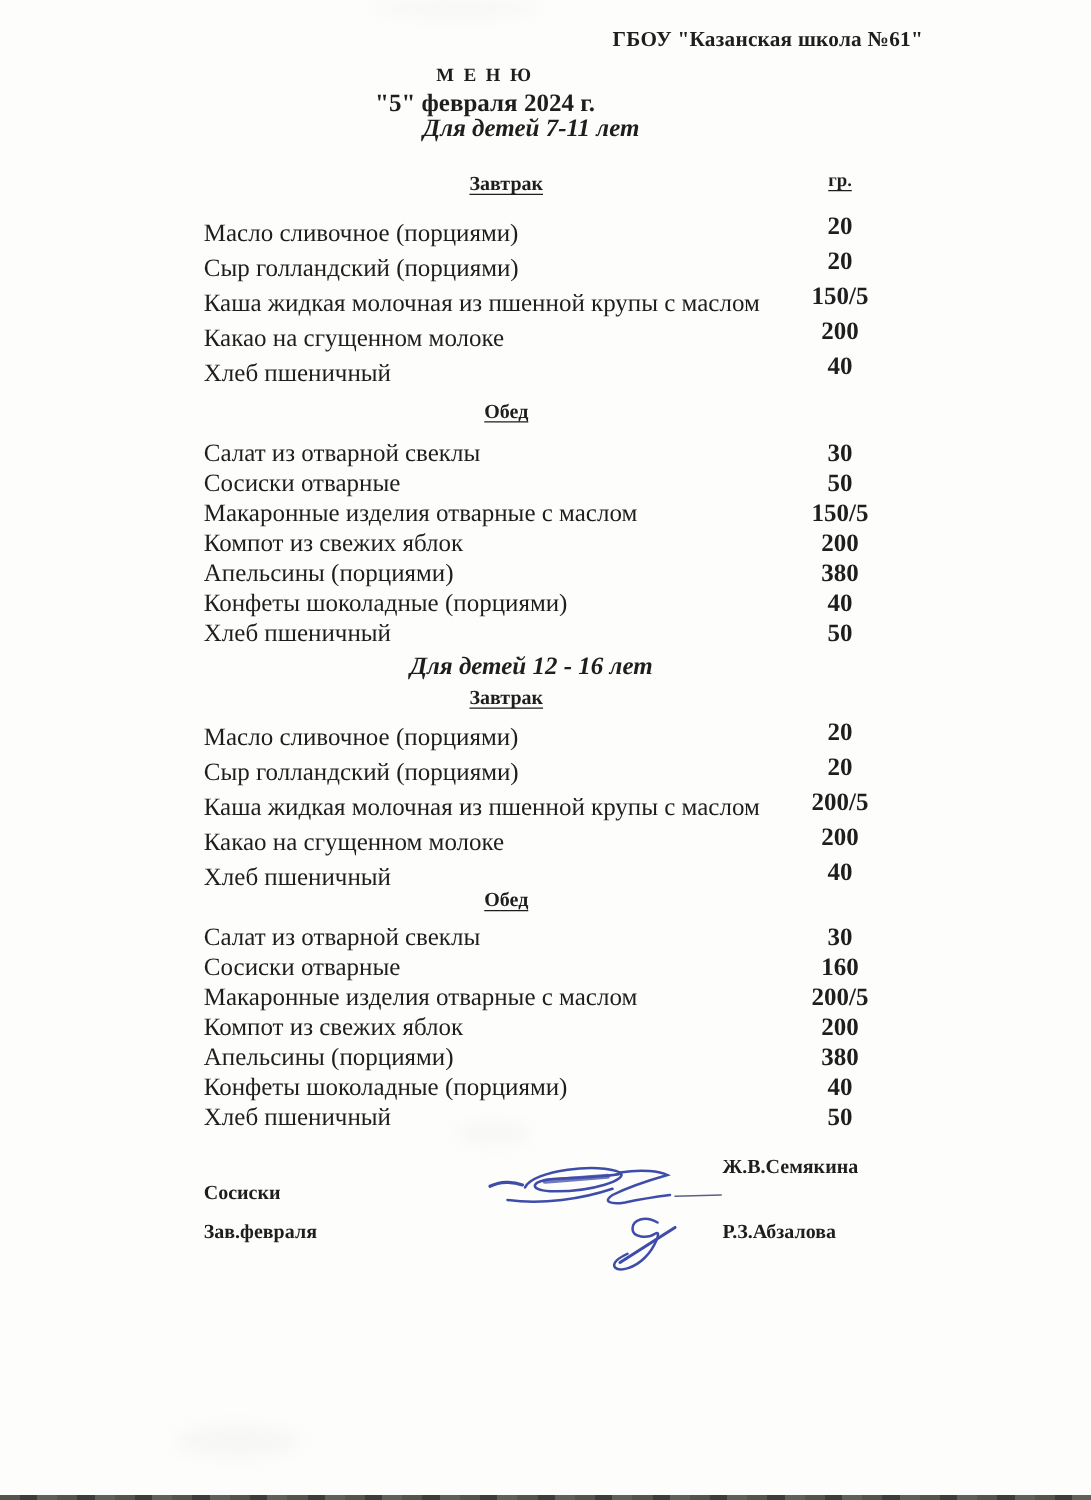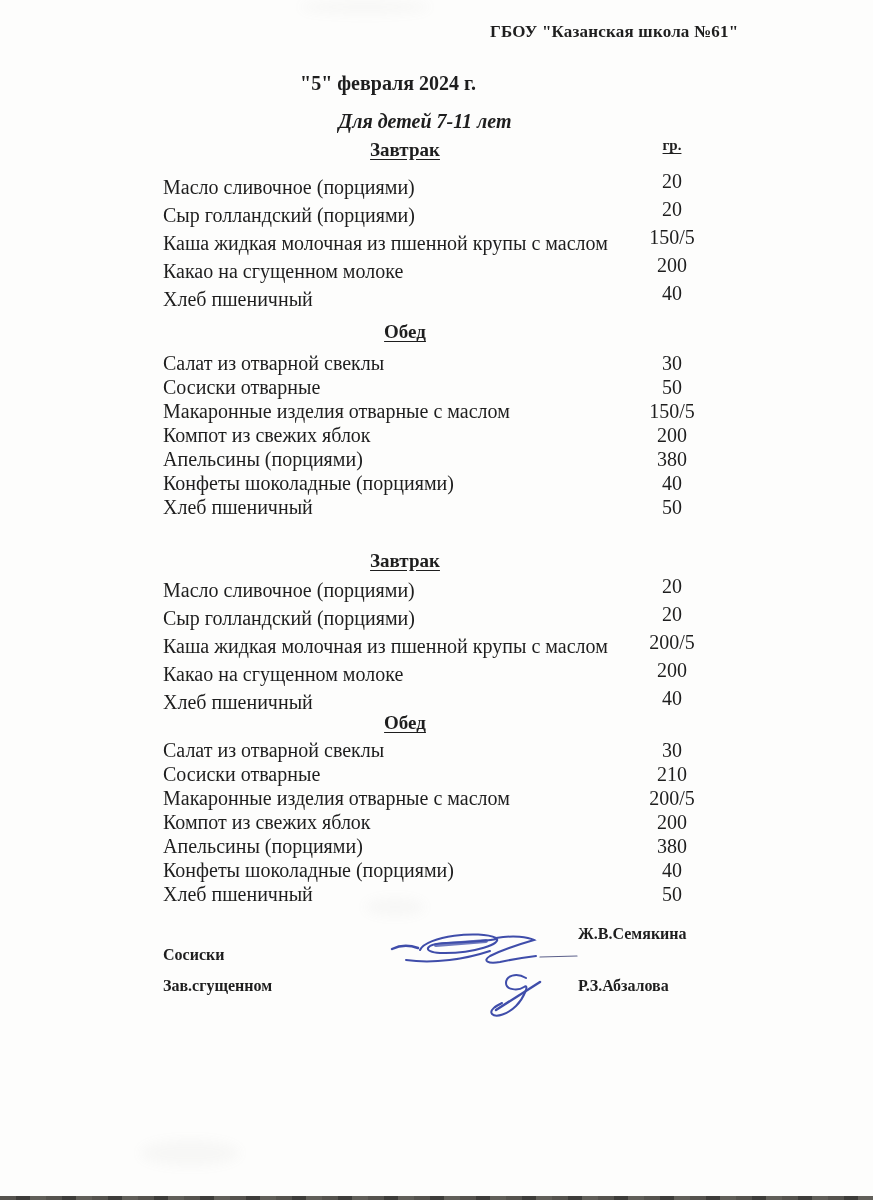--- a/index.html
+++ b/index.html
@@ -6,45 +6,46 @@
   body{background:#e8e8e8;font-family:"Liberation Serif","DejaVu Serif",serif;}
   .page{
     position:relative;width:873px;height:1200px;margin:0 auto;
     background:#fdfdfc;color:#1e1e1e;overflow:hidden;
   }
   .abs{position:absolute;}
   .org{left:490px;top:22px;width:270px;font-size:17px;font-weight:bold;letter-spacing:.2px;}
   .menu-title{left:0;top:53px;width:776px;text-align:center;font-size:15px;font-weight:bold;letter-spacing:2px;}
   .date-line{left:0;top:72px;width:776px;text-align:center;font-size:20px;font-weight:bold;}
   .age-head{left:163px;width:524px;text-align:center;font-size:20px;font-weight:bold;font-style:italic;}
-  .meal-head{left:163px;width:484px;text-align:center;font-size:19px;font-weight:bold;}
+  .meal-head{left:163px;width:484px;text-align:center;font-size:16px;font-weight:bold;}
   .meal-head span, .grams-head span{text-decoration:underline;text-underline-offset:3px;}
   .grams-head{left:632px;width:80px;text-align:center;font-size:15px;font-weight:bold;}
   .row{left:163px;width:549px;display:flex;align-items:baseline;font-size:20px;line-height:1.15;justify-content:space-between;}
   .row .item{flex:1;padding-right:8px;}
-  .row .val{width:80px;text-align:center;flex:none;}
+  .row .val{width:80px;text-align:center;flex:none;font-weight:bold;}
   .bshift .val{transform:translateY(-6px);}
   .bshift2 .val{transform:translateY(-4px);}
   .sig-label{left:163px;font-size:16px;font-weight:bold;}
   .sig-name{left:578px;font-size:16px;font-weight:bold;}
   .sig-svg{left:378px;top:916px;}
   .scan-edge{left:0;bottom:0;width:873px;height:4px;
     background:repeating-linear-gradient(90deg,#55534e 0 16px,#3d3c39 16px 30px,#615f59 30px 46px);}
   .smudge{border-radius:50%;background:#9a9a96;filter:blur(6px);opacity:.06;}
 </style>
 </head>
 <body>
 
 <div class="page">
 
   <div class="abs org">ГБОУ "Казанская школа №61"</div>
 
+  <div class="abs menu-title">М Е Н Ю</div>
   <div class="abs date-line">"5" февраля 2024 г.</div>
 
-  <div class="abs age-head" style="top:110px;">Для детей 7-11 лет</div>
+  <div class="abs age-head" style="top:92px;">Для детей 7-11 лет</div>
 
   <div class="abs meal-head" style="top:139px;"><span>Завтрак</span></div>
   <div class="abs grams-head" style="top:137px;"><span>гр.</span></div>
 
   <div class="abs row bshift" style="top:176px;">
     <span class="item">Масло сливочное (порциями)</span>
     <span class="val">20</span>
   </div>
   <div class="abs row bshift" style="top:204px;">
     <span class="item">Сыр голландский (порциями)</span>
@@ -87,20 +88,21 @@
   </div>
   <div class="abs row" style="top:472px;">
     <span class="item">Конфеты шоколадные (порциями)</span>
     <span class="val">40</span>
   </div>
   <div class="abs row" style="top:496px;">
     <span class="item">Хлеб пшеничный</span>
     <span class="val">50</span>
   </div>
 
+  <div class="abs age-head" style="top:522px;">Для детей 12 - 16 лет</div>
 
   <div class="abs meal-head" style="top:550px;"><span>Завтрак</span></div>
 
   <div class="abs row bshift2" style="top:579px;">
     <span class="item">Масло сливочное (порциями)</span>
     <span class="val">20</span>
   </div>
   <div class="abs row bshift2" style="top:607px;">
     <span class="item">Сыр голландский (порциями)</span>
     <span class="val">20</span>
@@ -119,21 +121,21 @@
   </div>
 
   <div class="abs meal-head" style="top:712px;"><span>Обед</span></div>
 
   <div class="abs row" style="top:739px;">
     <span class="item">Салат из отварной свеклы</span>
     <span class="val">30</span>
   </div>
   <div class="abs row" style="top:763px;">
     <span class="item">Сосиски отварные</span>
-    <span class="val">210</span>
+    <span class="val">160</span>
   </div>
   <div class="abs row" style="top:787px;">
     <span class="item">Макаронные изделия отварные с маслом</span>
     <span class="val">200/5</span>
   </div>
   <div class="abs row" style="top:811px;">
     <span class="item">Компот из свежих яблок</span>
     <span class="val">200</span>
   </div>
   <div class="abs row" style="top:835px;">
@@ -144,21 +146,21 @@
     <span class="item">Конфеты шоколадные (порциями)</span>
     <span class="val">40</span>
   </div>
   <div class="abs row" style="top:883px;">
     <span class="item">Хлеб пшеничный</span>
     <span class="val">50</span>
   </div>
 
   <div class="abs sig-label" style="top:946px;">Сосиски</div>
   <div class="abs sig-name" style="top:925px;">Ж.В.Семякина</div>
-  <div class="abs sig-label" style="top:977px;">Зав.сгущенном</div>
+  <div class="abs sig-label" style="top:977px;">Зав.февраля</div>
   <div class="abs sig-name" style="top:977px;">Р.З.Абзалова</div>
 
   <svg class="abs sig-svg" width="230" height="104" viewBox="0 0 230 104">
     <g fill="none" stroke="#3f4daa" stroke-width="2" stroke-linecap="round">
       <path d="M42,34 C48,20 102,14 118,22 C126,27 96,38 62,37 C44,36 46,28 68,27 C90,26 112,25 118,23"></path>
       <path d="M58,29 L108,25" stroke-width="4" opacity="0.75"></path>
       <path d="M14,33 C22,29 32,29 40,32" stroke-width="2.5"></path>
       <path d="M28,44 C56,48 88,43 112,35"></path>
       <path d="M118,22 C136,19 150,21 156,24 C142,28 122,35 112,40 C104,45 110,48 122,46 C136,43 150,41 158,40"></path>
       <path d="M162,41 L199,40" stroke="#5c608a" stroke-width="1.2"></path>

